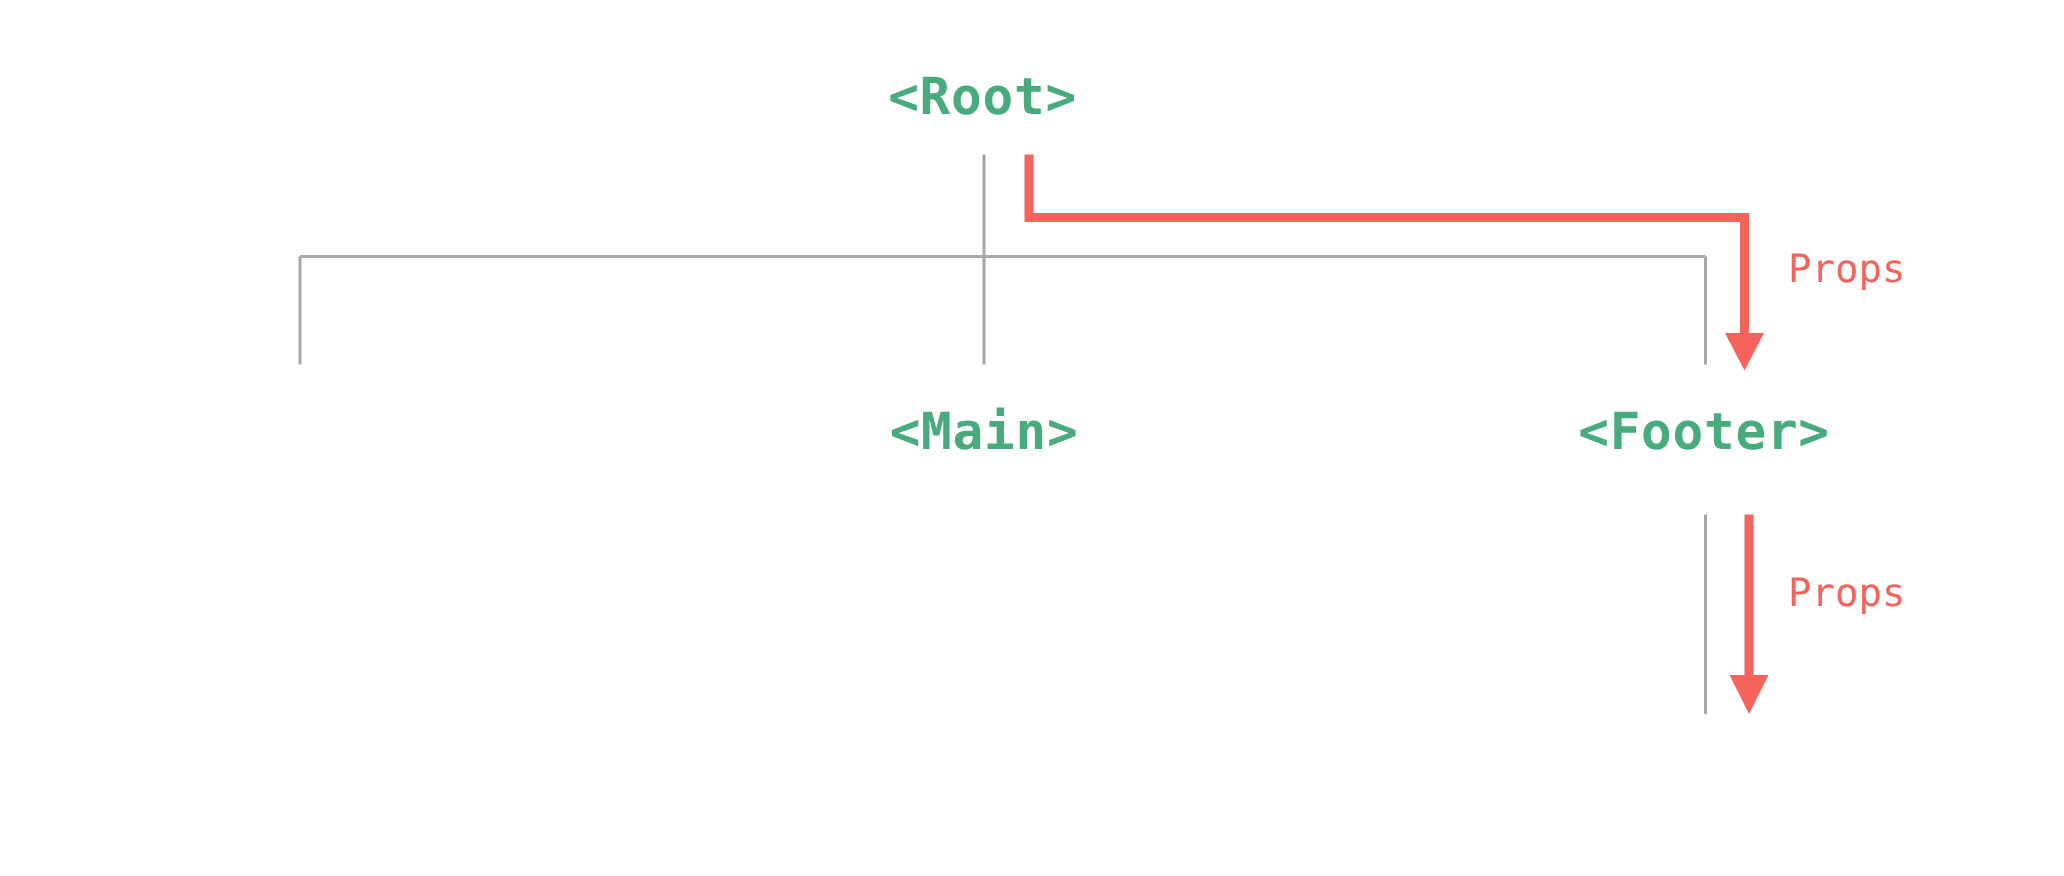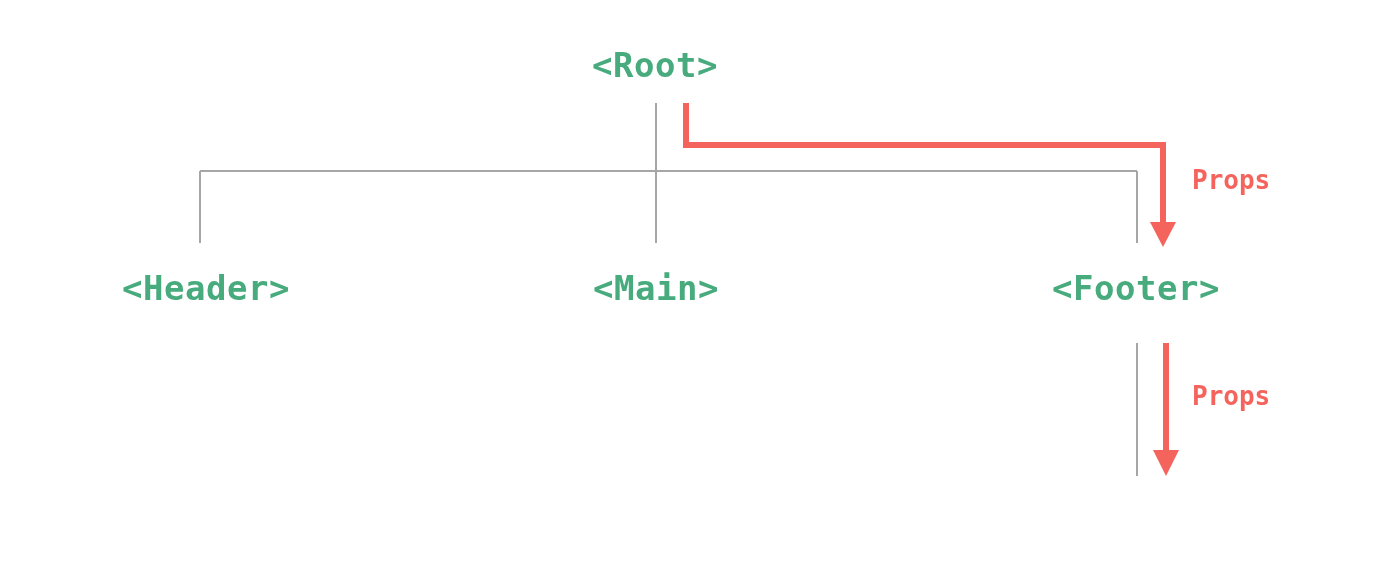--- a/index.html
+++ b/index.html
@@ -43,21 +43,21 @@
     font-size: 34px;
     font-weight: bold;
     line-height: 1;
     white-space: nowrap;
     letter-spacing: 0.5px;
   }
   .props-label {
     position: absolute;
     color: var(--props-arrow, #f4645c);
     font-size: 26px;
-    font-weight: bold;
+    font-weight: normal;
     line-height: 1;
     white-space: nowrap;
   }
   .node-root      { left: 655px;  top: 48px;  }
   .node-header    { left: 206px;  top: 271px; }
   .node-main      { left: 656px;  top: 271px; }
   .node-footer    { left: 1136px; top: 271px; }
   .node-deepchild { left: 1134px; top: 504px; }
   .props-label-1  { left: 1192px; top: 167px; }
   .props-label-2  { left: 1192px; top: 383px; }
@@ -78,21 +78,20 @@
 
     <path class="props-line" d="M686 103 V145 H1163 V224"></path>
     <polygon class="props-head" points="1150,222 1176,222 1163,247"></polygon>
 
     <path class="props-line" d="M1166 343 V452"></path>
     <polygon class="props-head" points="1153,450 1179,450 1166,476"></polygon>
   </svg>
 
   <div class="node node-root">&lt;Root&gt;</div>
 
-  <div class="node node-header">&lt;Header&gt;</div>
 
   <div class="node node-footer">&lt;Footer&gt;</div>
 
   <div class="node node-main">&lt;Main&gt;</div>
 
 
   <div class="props-label props-label-1">Props</div>
 
   <div class="props-label props-label-2">Props</div>
 

